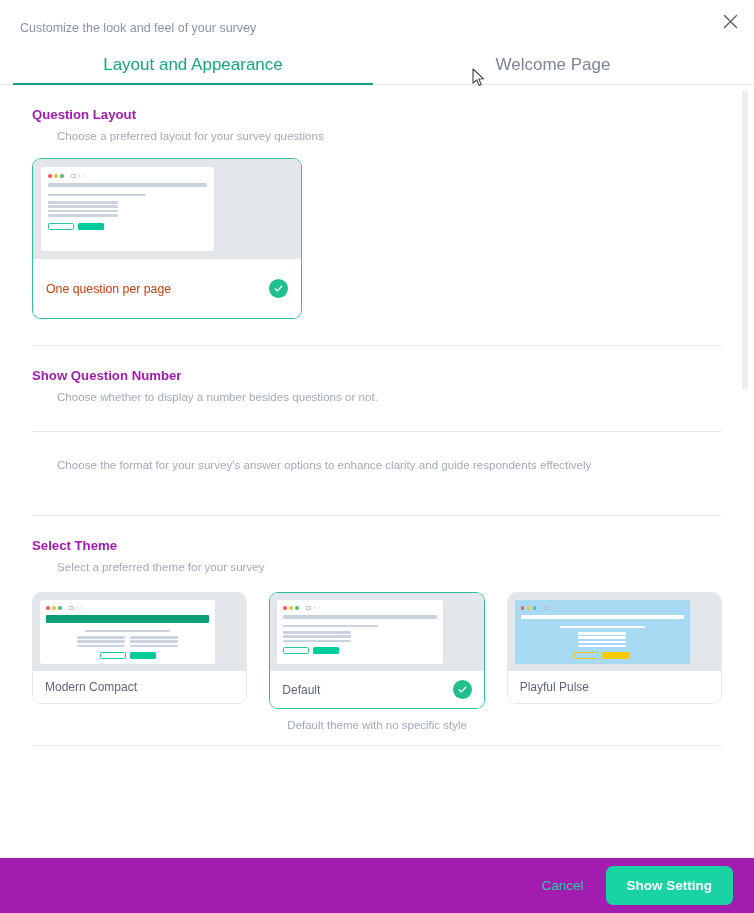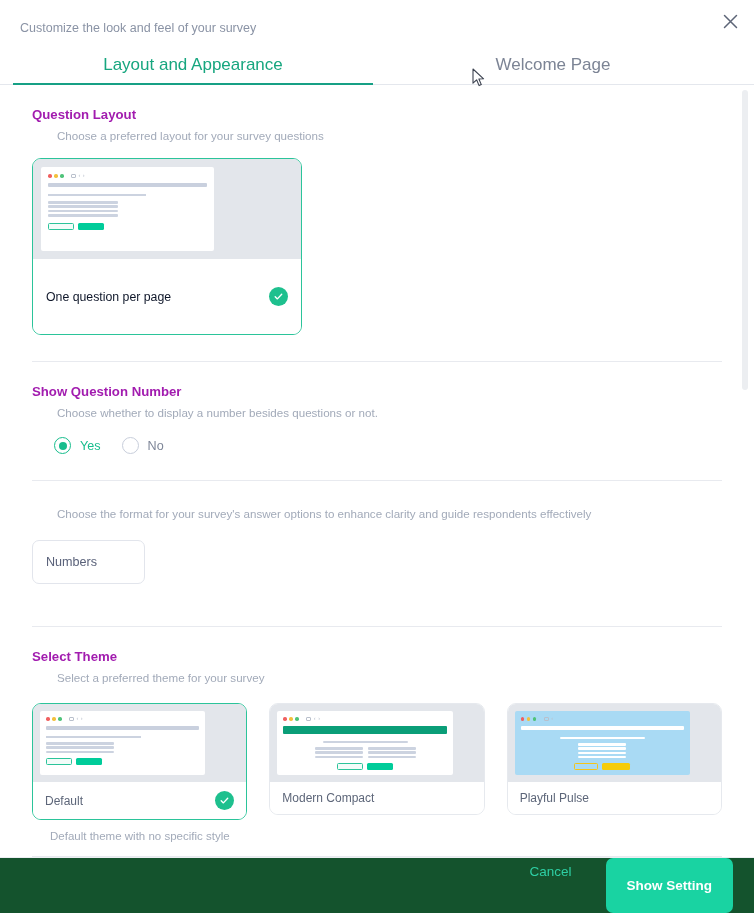--- a/index.html
+++ b/index.html
@@ -82,21 +82,21 @@
   .bar{background:#c9d0de;border-radius:1px;}
   .bar-wide{height:3.5px;width:100%;margin-bottom:7px;}
   .bar-mid{height:2.5px;width:62%;margin-bottom:5px;background:#ccd3e0;}
   .lines{display:flex;flex-direction:column;gap:1.8px;margin-bottom:6px;}
   .line{height:2.6px;width:44%;background:#ccd3e0;border-radius:1px;}
   .btns{display:flex;gap:4px;align-items:center;}
   .btn-out{width:26px;height:7px;border:1px solid #2bc49a;border-radius:1.5px;background:#f2fcf9;}
   .btn-fill{width:26px;height:7px;border-radius:1.5px;background:#00cc9a;}
   .card-foot{
     display:flex;align-items:center;justify-content:space-between;
-    padding:28px 13px;font-size:12.3px;color:#0f172a;background:#fff;
+    padding:20px 13px;font-size:12.3px;color:#c2410c;background:#fff;
   }
   .check{
     width:19px;height:19px;border-radius:50%;background:#1ec08e;
     display:flex;align-items:center;justify-content:center;flex:0 0 auto;
   }
 
   
   .radio-row{display:flex;align-items:center;gap:21px;margin-top:16px;padding-left:22px;}
   .radio{display:flex;align-items:center;gap:9px;cursor:pointer;}
   .ring{width:17px;height:17px;border-radius:50%;border:1.6px solid #c8cedb;display:flex;align-items:center;justify-content:center;}
@@ -131,22 +131,22 @@
   .col .line.w{background:#fff;}
   .yel-out{width:24px;height:7px;border:1px solid #f5c518;border-radius:1.5px;background:#a9daf4;}
   .yel-fill{width:28px;height:7px;border-radius:1.5px;background:#f6cc09;}
   .theme-foot{padding:9px 12px;font-size:12px;color:#5d6679;background:#fff;display:flex;align-items:center;justify-content:space-between;}
 
   
   .bottom-sec{padding-top:22px;padding-bottom:6px;}
 
   
   .footer{
-    flex:0 0 auto;height:56px;border-top:1px solid #eceef2;background:#14532d;
-    display:flex;justify-content:flex-end;gap:24px;padding:0 21px;
+    flex:0 0 auto;height:56px;border-top:1px solid #eceef2;background:#a21caf;
+    display:flex;align-items:center;justify-content:flex-end;gap:12px;padding:0 21px;
   }
   .cancel{font-size:13.5px;color:#2ecfa4;cursor:pointer;padding:6px 10px;}
   .save{
     background:#19d3a2;color:#fff;font-size:13.5px;font-weight:700;border:none;
     border-radius:7px;padding:12px 21px;cursor:pointer;font-family:"Liberation Sans",sans-serif;
   }
 
   
   .cursor{position:absolute;left:472px;top:68px;pointer-events:none;}
 </style>
@@ -219,55 +219,79 @@
           </div>
         </div>
       </div>
 
       <div style="height:26px;"></div>
       <div class="divider"></div>
 
       <div class="sec">
         <div class="sec-title">Show Question Number</div>
         <div class="sec-desc">Choose whether to display a number besides questions or not.</div>
-        <div class="radio-row">
-          <div class="radio">
-            <span class="ring on"></span>
-            <span class="radio-lbl on">Yes</span>
-          </div>
-          <div class="radio">
-            <span class="ring"></span>
-            <span class="radio-lbl">No</span>
-          </div>
-        </div>
       </div>
 
       <div style="height:26px;"></div>
       <div class="divider"></div>
 
       <div class="sec">
         <div class="sec-desc">Choose the format for your survey's answer options to enhance clarity and guide respondents effectively</div>
-        <div class="select">
-          <span>Numbers</span>
-          <span>
-            <svg width="13" height="8" viewBox="0 0 13 8" aria-hidden="true">
-              <path d="M1 1.3 L6.5 6.6 L12 1.3" fill="none" stroke="#6b7governing" stroke-width="1.5" stroke-linecap="round" stroke-linejoin="round"></path>
-            </svg>
-          </span>
-        </div>
       </div>
 
       <div style="height:42px;"></div>
       <div class="divider"></div>
 
       <div class="sec">
         <div class="sec-title">Select Theme</div>
         <div class="sec-desc">Select a preferred theme for your survey</div>
 
         <div class="theme-grid">
+
+          <div class="theme-card">
+            <div class="card plain">
+              <div class="theme-mock">
+                <div class="theme-inner w100" style="width:88%;">
+                  <div class="dots">
+                    <span class="dot d-r"></span>
+                      <span class="dot d-y"></span>
+                      <span class="dot d-g"></span>
+                    <span class="navglyphs">
+                        <span class="glyph-box"></span>
+                        <span>‹</span>
+                        <span>›</span>
+                      </span>
+                  </div>
+                  <div class="green-band"></div>
+                  <div class="ctr">
+                    <div class="bar-mid-c"></div>
+                    <div class="cols">
+                      <div class="col">
+                          <div class="line"></div>
+                          <div class="line"></div>
+                          <div class="line"></div>
+                        </div>
+                      <div class="col">
+                          <div class="line"></div>
+                          <div class="line"></div>
+                          <div class="line"></div>
+                        </div>
+                    </div>
+                    <div class="btns">
+                        <span class="btn-out"></span>
+                        <span class="btn-fill"></span>
+                      </div>
+                  </div>
+                </div>
+              </div>
+              <div class="theme-foot">
+                <span>Modern Compact</span>
+              </div>
+            </div>
+          </div>
 
           <div class="theme-card">
             <div class="card">
               <div class="theme-mock">
                 <div class="theme-inner">
                   <div class="dots">
                     <span class="dot d-r"></span>
                       <span class="dot d-y"></span>
                       <span class="dot d-g"></span>
                     <span class="navglyphs">
@@ -297,62 +321,20 @@
                   </svg>
                 </span>
               </div>
             </div>
             <div class="theme-note">Default theme with no specific style</div>
           </div>
 
           <div class="theme-card">
             <div class="card plain">
               <div class="theme-mock">
-                <div class="theme-inner w100" style="width:88%;">
-                  <div class="dots">
-                    <span class="dot d-r"></span>
-                      <span class="dot d-y"></span>
-                      <span class="dot d-g"></span>
-                    <span class="navglyphs">
-                        <span class="glyph-box"></span>
-                        <span>‹</span>
-                        <span>›</span>
-                      </span>
-                  </div>
-                  <div class="green-band"></div>
-                  <div class="ctr">
-                    <div class="bar-mid-c"></div>
-                    <div class="cols">
-                      <div class="col">
-                          <div class="line"></div>
-                          <div class="line"></div>
-                          <div class="line"></div>
-                        </div>
-                      <div class="col">
-                          <div class="line"></div>
-                          <div class="line"></div>
-                          <div class="line"></div>
-                        </div>
-                    </div>
-                    <div class="btns">
-                        <span class="btn-out"></span>
-                        <span class="btn-fill"></span>
-                      </div>
-                  </div>
-                </div>
-              </div>
-              <div class="theme-foot">
-                <span>Modern Compact</span>
-              </div>
-            </div>
-          </div>
-
-          <div class="theme-card">
-            <div class="card plain">
-              <div class="theme-mock">
                 <div class="theme-inner blue" style="width:88%;">
                   <div class="dots">
                     <span class="dot d-r"></span>
                       <span class="dot d-y"></span>
                       <span class="dot d-g"></span>
                     <span class="navglyphs">
                         <span class="glyph-box"></span>
                         <span>‹</span>
                       </span>
                   </div>

